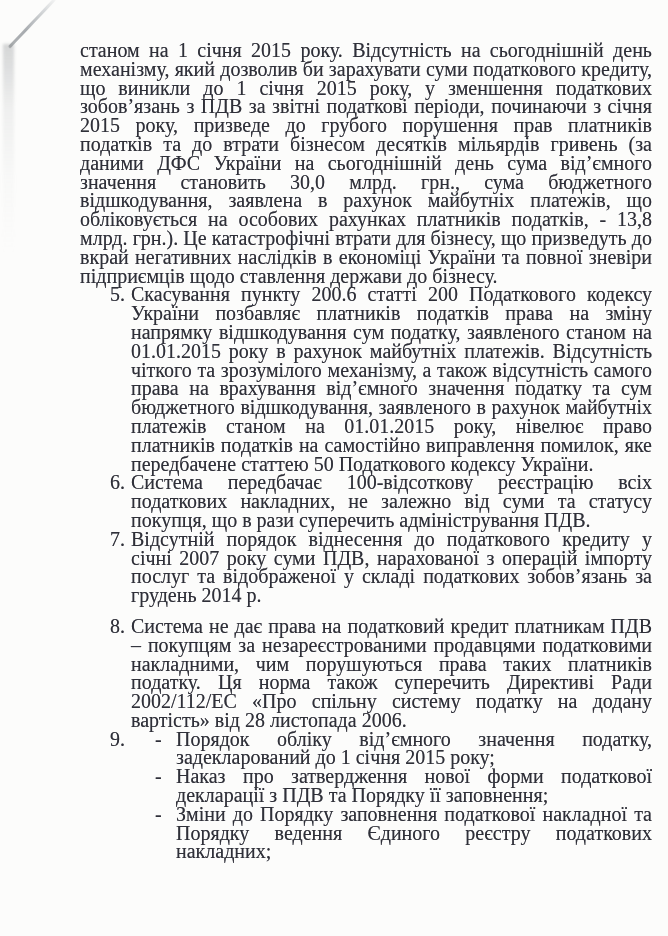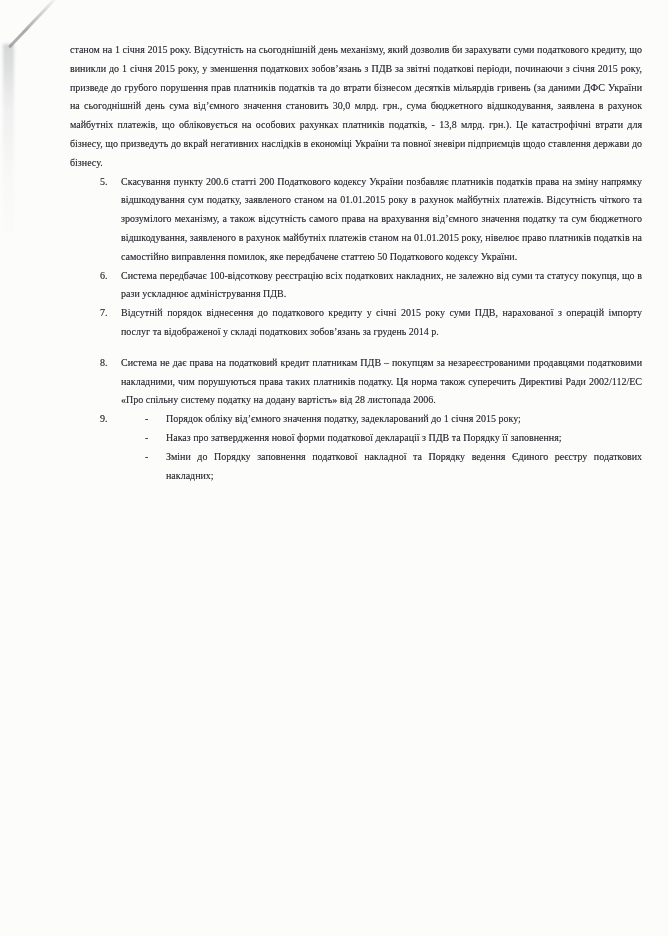--- a/index.html
+++ b/index.html
@@ -41,24 +41,24 @@
     height: 210px;
     background: linear-gradient(180deg,
       rgba(120,124,128,0.30) 0%,
       rgba(160,164,168,0.14) 30%,
       rgba(190,193,196,0.06) 65%,
       rgba(210,212,214,0.00) 100%);
     filter: blur(1.5px);
   }
   .content {
     position: absolute;
-    left: 70px;
+    left: 80px;
     top: 41px;
     width: 572px;
-    font-size: 10px;
+    font-size: 20px;
     line-height: 18.8px;
     text-align: justify;
     text-shadow: 0 0 0.5px rgba(45,46,56,0.55);
   }
   .content p { margin: 0; }
   
   .indent-block { margin-left: 51px; }
   .num-item {
     position: relative;
     margin-left: 51px;
@@ -95,26 +95,26 @@
 
     <p class="indent-block">станом на 1 січня 2015 року. Відсутність на сьогоднішній день механізму, який дозволив би зарахувати суми податкового кредиту, що виникли до 1 січня 2015 року, у зменшення податкових зобов’язань з ПДВ за звітні податкові періоди, починаючи з січня 2015 року, призведе до грубого порушення прав платників податків та до втрати бізнесом десятків мільярдів гривень (за даними ДФС України на сьогоднішній день сума від’ємного значення становить 30,0 млрд. грн., сума бюджетного відшкодування, заявлена в рахунок майбутніх платежів, що обліковується на особових рахунках платників податків, - 13,8 млрд. грн.). Це катастрофічні втрати для бізнесу, що призведуть до вкрай негативних наслідків в економіці України та повної зневіри підприємців щодо ставлення держави до бізнесу.</p>
 
     <div class="num-item">
       <span class="num">5.</span>
       <p>Скасування пункту 200.6 статті 200 Податкового кодексу України позбавляє платників податків права на зміну напрямку відшкодування сум податку, заявленого станом на 01.01.2015 року в рахунок майбутніх платежів. Відсутність чіткого та зрозумілого механізму, а також відсутність самого права на врахування від’ємного значення податку та сум бюджетного відшкодування, заявленого в рахунок майбутніх платежів станом на 01.01.2015 року, нівелює право платників податків на самостійно виправлення помилок, яке передбачене статтею 50 Податкового кодексу України.</p>
     </div>
 
     <div class="num-item">
       <span class="num">6.</span>
-      <p>Система передбачає 100-відсоткову реєстрацію всіх податкових накладних, не залежно від суми та статусу покупця, що в рази ускладнює адміністрування ПДВ.</p>
+      <p>Система передбачає 100-відсоткову реєстрацію всіх податкових накладних, не залежно від суми та статусу покупця, що в рази суперечить адміністрування ПДВ.</p>
     </div>
 
     <div class="num-item">
       <span class="num">7.</span>
-      <p>Відсутній порядок віднесення до податкового кредиту у січні 2015 року суми ПДВ, нарахованої з операцій імпорту послуг та відображеної у складі податкових зобов’язань за грудень 2014 р.</p>
+      <p>Відсутній порядок віднесення до податкового кредиту у січні 2007 року суми ПДВ, нарахованої з операцій імпорту послуг та відображеної у складі податкових зобов’язань за грудень 2014 р.</p>
     </div>
 
     <div class="num-item gap-top-12">
       <span class="num">8.</span>
       <p>Система не дає права на податковий кредит платникам ПДВ – покупцям за незареєстрованими продавцями податковими накладними, чим порушуються права таких платників податку. Ця норма також суперечить Директиві Ради 2002/112/ЕС «Про спільну систему податку на додану вартість» від 28 листопада 2006.</p>
     </div>
 
     <div class="num-item">
       <span class="num">9.</span>
 

